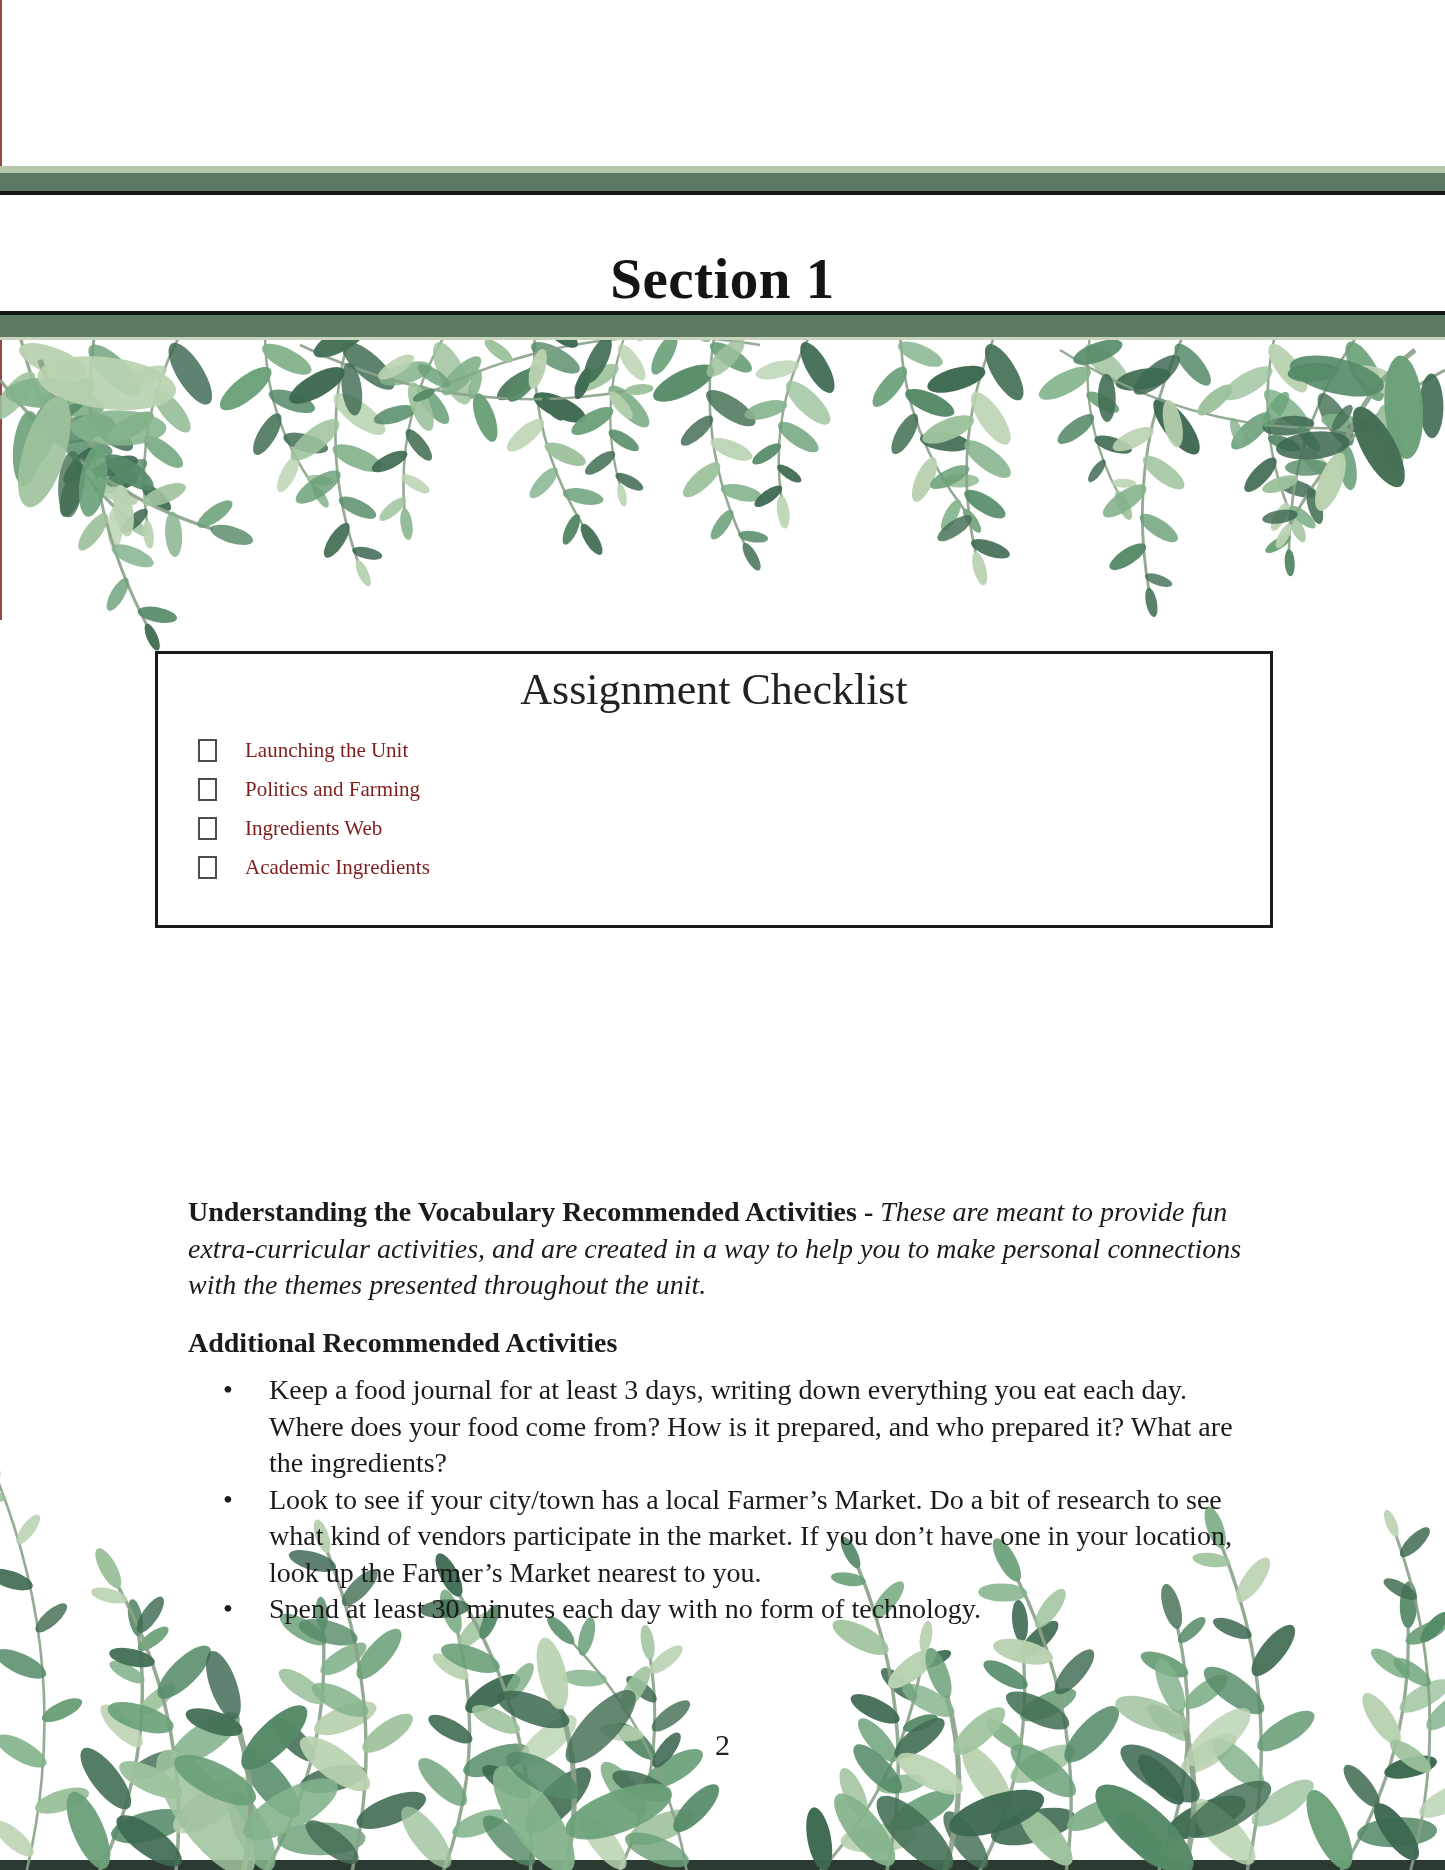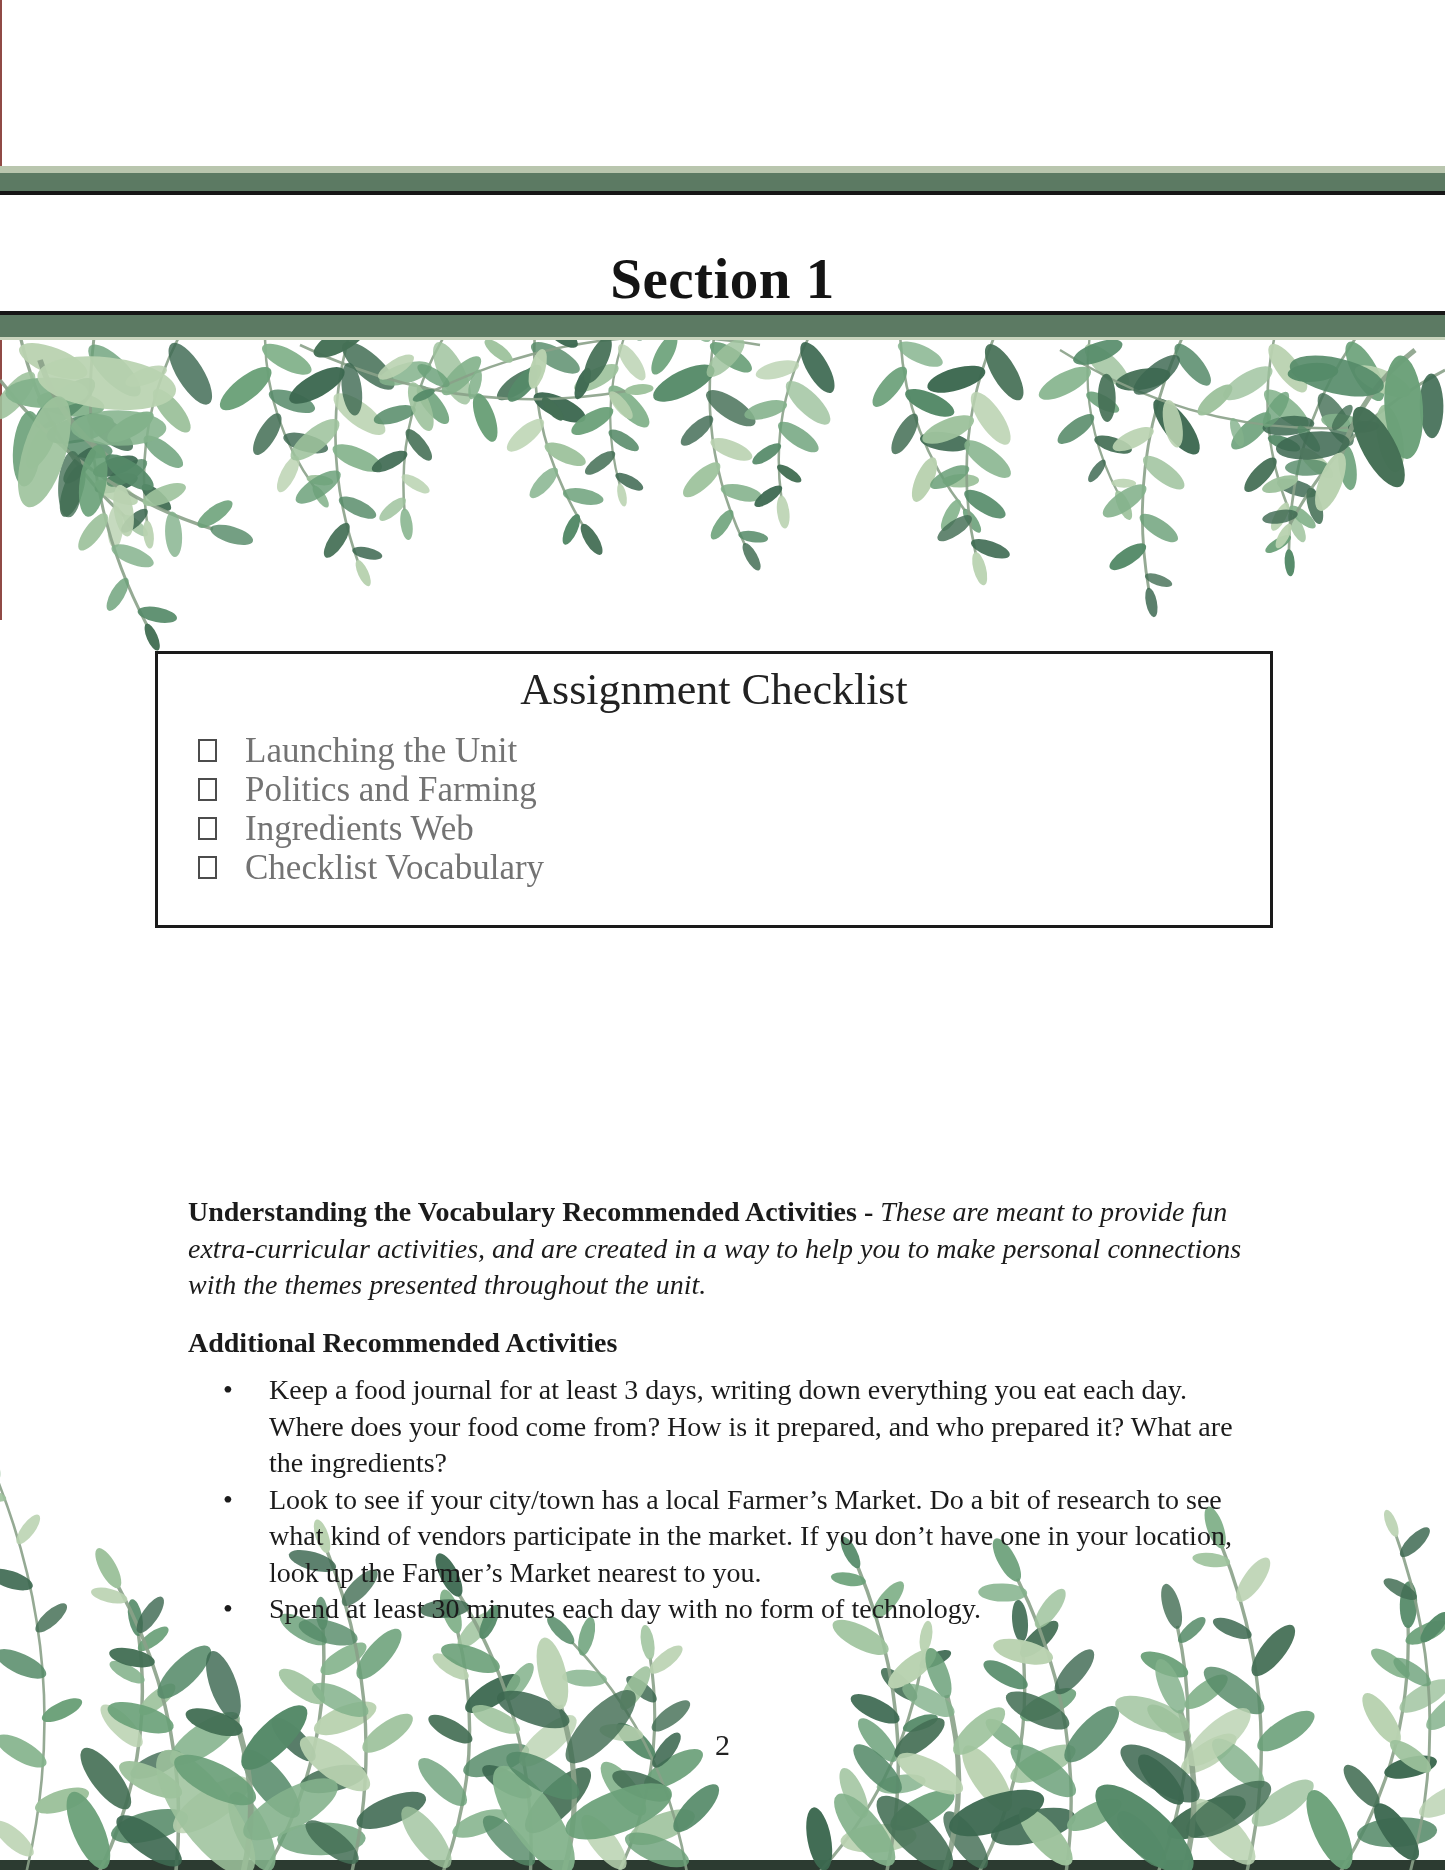--- a/index.html
+++ b/index.html
@@ -26,21 +26,21 @@
   .bar2{top:315px;height:22px;background:var(--bar-green);}
   .hl2{top:337px;height:3px;background:#c9d4bd;}
   #leafTop{position:absolute;left:0;top:340px;}
   #leafBottom{position:absolute;left:0;top:1430px;}
   .checklist-box{
     position:absolute;left:155px;top:651px;width:1118px;height:277px;
     border:3px solid #1a1a1a;box-sizing:border-box;background:#fff;z-index:3;
   }
   .checklist-box h2{margin:10px 0 0;text-align:center;font-weight:normal;font-size:44px;color:#222;}
   .checklist-box ul{list-style:none;margin:16px 0 0;padding:0 0 0 40px;}
-  .checklist-box li{display:flex;align-items:center;height:39px;font-size:35px;color:#737373;}
+  .checklist-box li{display:flex;align-items:center;height:39px;font-size:21px;color:#7f1d1d;}
   .cb{width:15px;height:19px;border:2px solid #4c4c4c;margin-right:28px;flex:0 0 auto;background:#fff;}
   .activities{
     position:absolute;left:188px;top:1194px;width:1072px;z-index:3;
     font-size:28px;line-height:36.5px;color:#1b1b1b;
   }
   .activities .intro{margin:0;}
   .activities .lead{font-weight:bold;font-style:normal;}
   .activities .rest{font-style:italic;}
   .activities h3{font-size:28px;margin:21px 0 0;font-weight:bold;}
   .activities ul{list-style:none;margin:11px;padding:0;}
@@ -308,21 +308,21 @@
       <li>
         <span class="cb"></span>
         <span>Politics and Farming</span>
       </li>
       <li>
         <span class="cb"></span>
         <span>Ingredients Web</span>
       </li>
       <li>
         <span class="cb"></span>
-        <span>Checklist Vocabulary</span>
+        <span>Academic Ingredients</span>
       </li>
     </ul>
   </section>
 
   <section class="activities">
     <p class="intro"><span class="lead">Understanding the Vocabulary Recommended Activities - </span><span class="rest">These are meant to provide fun extra-curricular activities, and are created in a way to help you to make personal connections with the themes presented throughout the unit.</span></p>
     <h3>Additional Recommended Activities</h3>
     <ul>
       <li>Keep a food journal for at least 3 days, writing down everything you eat each day. Where does your food come from? How is it prepared, and who prepared it? What are the ingredients?</li>
       <li>Look to see if your city/town has a local Farmer’s Market. Do a bit of research to see what kind of vendors participate in the market. If you don’t have one in your location, look up the Farmer’s Market nearest to you.</li>

